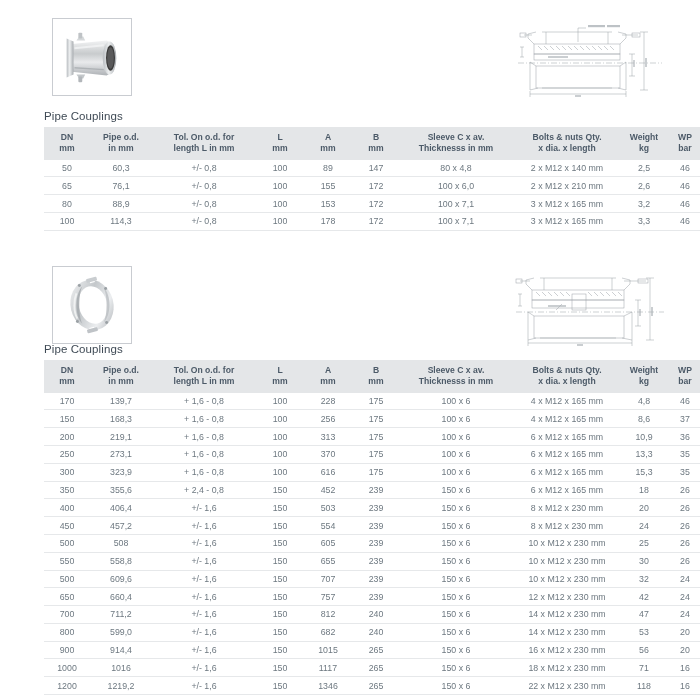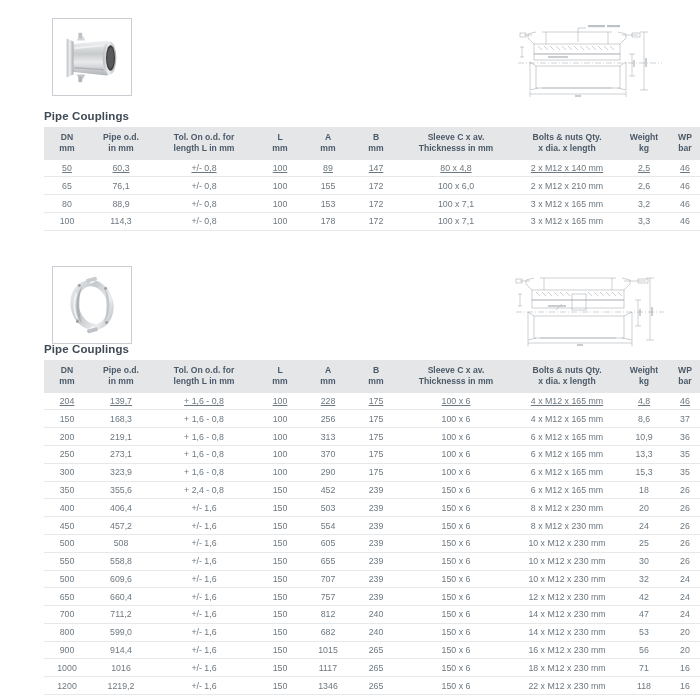--- a/index.html
+++ b/index.html
@@ -46,21 +46,21 @@
     width: 156px;
     height: 82px;
     overflow: hidden;
   }
   .drawing-frame svg { display: block; width: 100%; height: 100%; }
 
   
   .section { position: relative; }
   .section-title {
     font-size: 11.5px;
-    font-weight: bold;
+    font-weight: normal;
     color: #3f4a55;
     margin: 0 0 5px 44px;
     letter-spacing: .1px;
   }
   table.spec {
     border-collapse: collapse;
     width: 616px;
     margin-left: 44px;
     table-layout: fixed;
   }
@@ -78,21 +78,21 @@
     margin-left: 28px;
   }
   table.spec tbody td {
     font-size: 8.8px;
     color: #6d7880;
     text-align: center;
     padding: 3.4px 1px;
     border-bottom: 1px solid #e6e8ea;
     white-space: nowrap;
   }
-  table.spec tbody tr:first-child td { border-top: none; text-decoration: underline; }
+  table.spec tbody tr:first-child td { border-top: none; }
 
   
   .c-dn     { width: 46px; }
   .c-od     { width: 62px; }
   .c-tol    { width: 104px; }
   .c-l      { width: 48px; }
   .c-a      { width: 48px; }
   .c-b      { width: 48px; }
   .c-sleeve { width: 112px; }
   .c-bolts  { width: 110px; }
@@ -391,21 +391,21 @@
             <th>Bolts &amp; nuts Qty.
 x dia. x length</th>
             <th>Weight
 kg</th>
             <th>WP
 bar</th>
           </tr>
       </thead>
       <tbody>
           <tr>
-            <td>204</td>
+            <td>170</td>
             <td>139,7</td>
             <td>+ 1,6 - 0,8</td>
             <td>100</td>
             <td>228</td>
             <td>175</td>
             <td>100 x 6</td>
             <td>4 x M12 x 165 mm</td>
             <td>4,8</td>
             <td>46</td>
           </tr>
@@ -443,21 +443,21 @@
             <td>100 x 6</td>
             <td>6 x M12 x 165 mm</td>
             <td>13,3</td>
             <td>35</td>
           </tr>
           <tr>
             <td>300</td>
             <td>323,9</td>
             <td>+ 1,6 - 0,8</td>
             <td>100</td>
-            <td>290</td>
+            <td>616</td>
             <td>175</td>
             <td>100 x 6</td>
             <td>6 x M12 x 165 mm</td>
             <td>15,3</td>
             <td>35</td>
           </tr>
           <tr>
             <td>350</td>
             <td>355,6</td>
             <td>+ 2,4 - 0,8</td>

